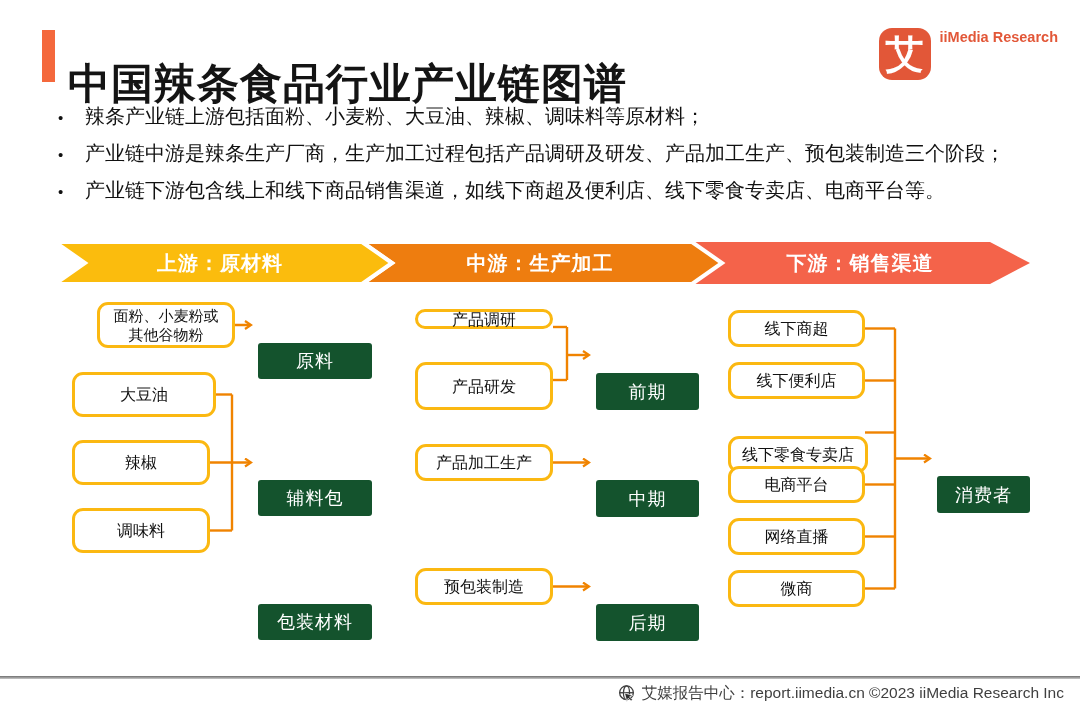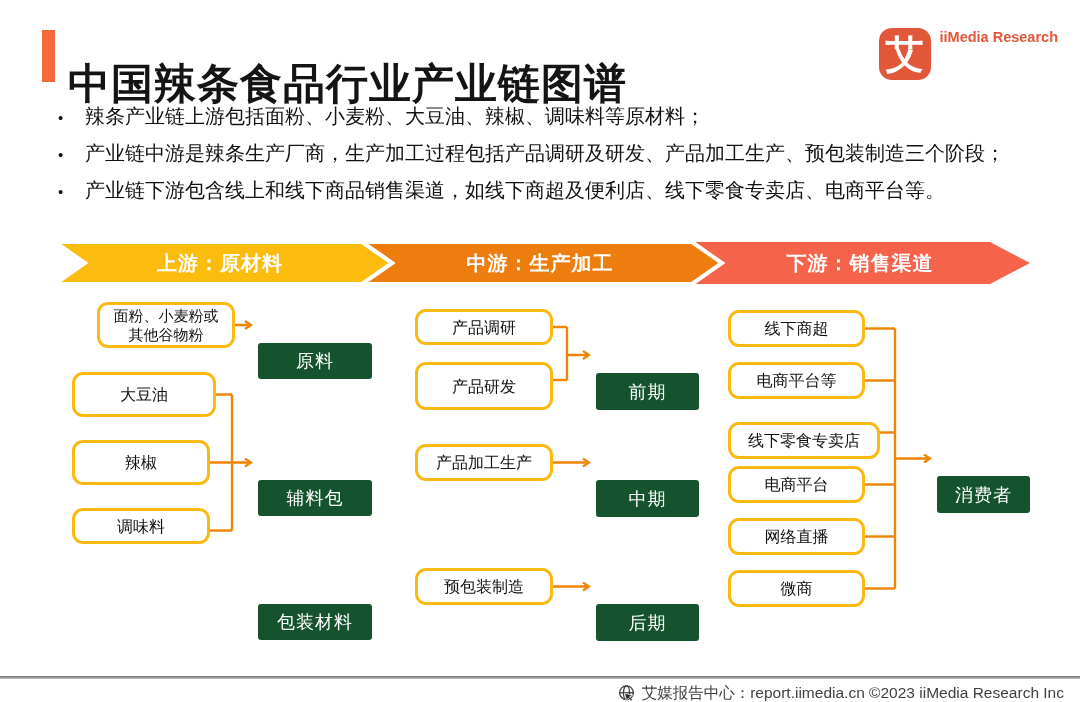--- a/index.html
+++ b/index.html
@@ -103,36 +103,36 @@
     <path d="M895,458.5 L929,458.5" marker-end="url(#arr)"></path>
   </g>
 </svg>
 
 <div class="sbox two" style="left:72px;top:302px;width:138px;height:46px;">
   <span>面粉、小麦粉或</span>
   <span>其他谷物粉</span>
 </div>
 <div class="sbox" style="left:72px;top:372px;width:144px;height:45px;">大豆油</div>
 <div class="sbox" style="left:72px;top:440px;width:138px;height:45px;">辣椒</div>
-<div class="sbox" style="left:72px;top:508px;width:138px;height:36px;">调味料</div>
+<div class="sbox" style="left:72px;top:508px;width:138px;height:45px;">调味料</div>
 <div class="fbox" style="left:258px;top:307px;width:114px;height:36px;">原料</div>
 <div class="fbox" style="left:258px;top:444px;width:114px;height:36px;">辅料包</div>
 <div class="fbox" style="left:258px;top:568px;width:114px;height:36px;">包装材料</div>
 
-<div class="sbox" style="left:415px;top:309px;width:138px;height:36px;">产品调研</div>
+<div class="sbox" style="left:415px;top:309px;width:138px;height:20px;">产品调研</div>
 <div class="sbox" style="left:415px;top:362px;width:138px;height:48px;">产品研发</div>
 <div class="sbox" style="left:415px;top:444px;width:138px;height:37px;">产品加工生产</div>
 <div class="sbox" style="left:415px;top:568px;width:138px;height:37px;">预包装制造</div>
 <div class="fbox" style="left:596px;top:337px;width:103px;height:37px;">前期</div>
 <div class="fbox" style="left:596px;top:444px;width:103px;height:37px;">中期</div>
 <div class="fbox" style="left:596px;top:568px;width:103px;height:37px;">后期</div>
 
 <div class="sbox" style="left:728px;top:310px;width:137px;height:37px;">线下商超</div>
-<div class="sbox" style="left:728px;top:362px;width:137px;height:37px;">电商平台等</div>
-<div class="sbox" style="left:728px;top:422px;width:152px;height:37px;">线下零食专卖店</div>
+<div class="sbox" style="left:728px;top:362px;width:137px;height:37px;">线下便利店</div>
+<div class="sbox" style="left:728px;top:436px;width:140px;height:37px;">线下零食专卖店</div>
 <div class="sbox" style="left:728px;top:466px;width:137px;height:37px;">电商平台</div>
 <div class="sbox" style="left:728px;top:518px;width:137px;height:37px;">网络直播</div>
 <div class="sbox" style="left:728px;top:570px;width:137px;height:37px;">微商</div>
 <div class="fbox" style="left:937px;top:440px;width:93px;height:37px;">消费者</div>
 
 <div class="footer-divider"></div>
 <div class="footer">
   <svg width="19" height="19" viewBox="0 0 20 20">
     <g fill="none" stroke="#3f3f3f" stroke-width="1.4">
       <circle cx="10" cy="9.2" r="7.2"></circle>

